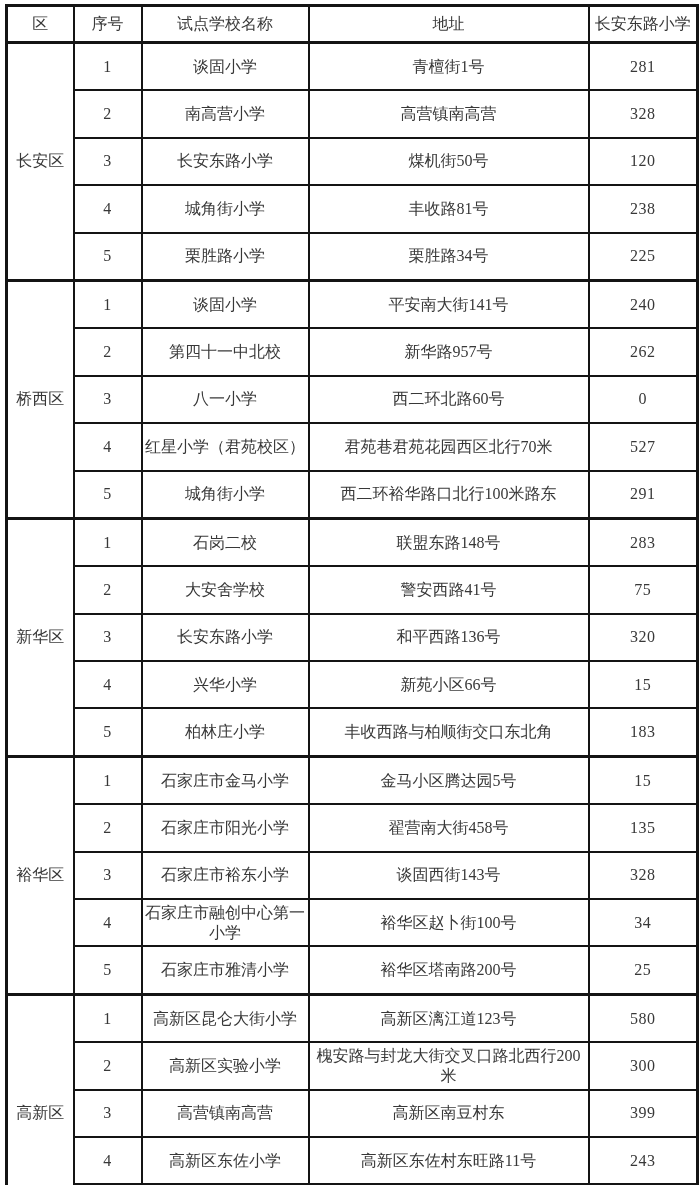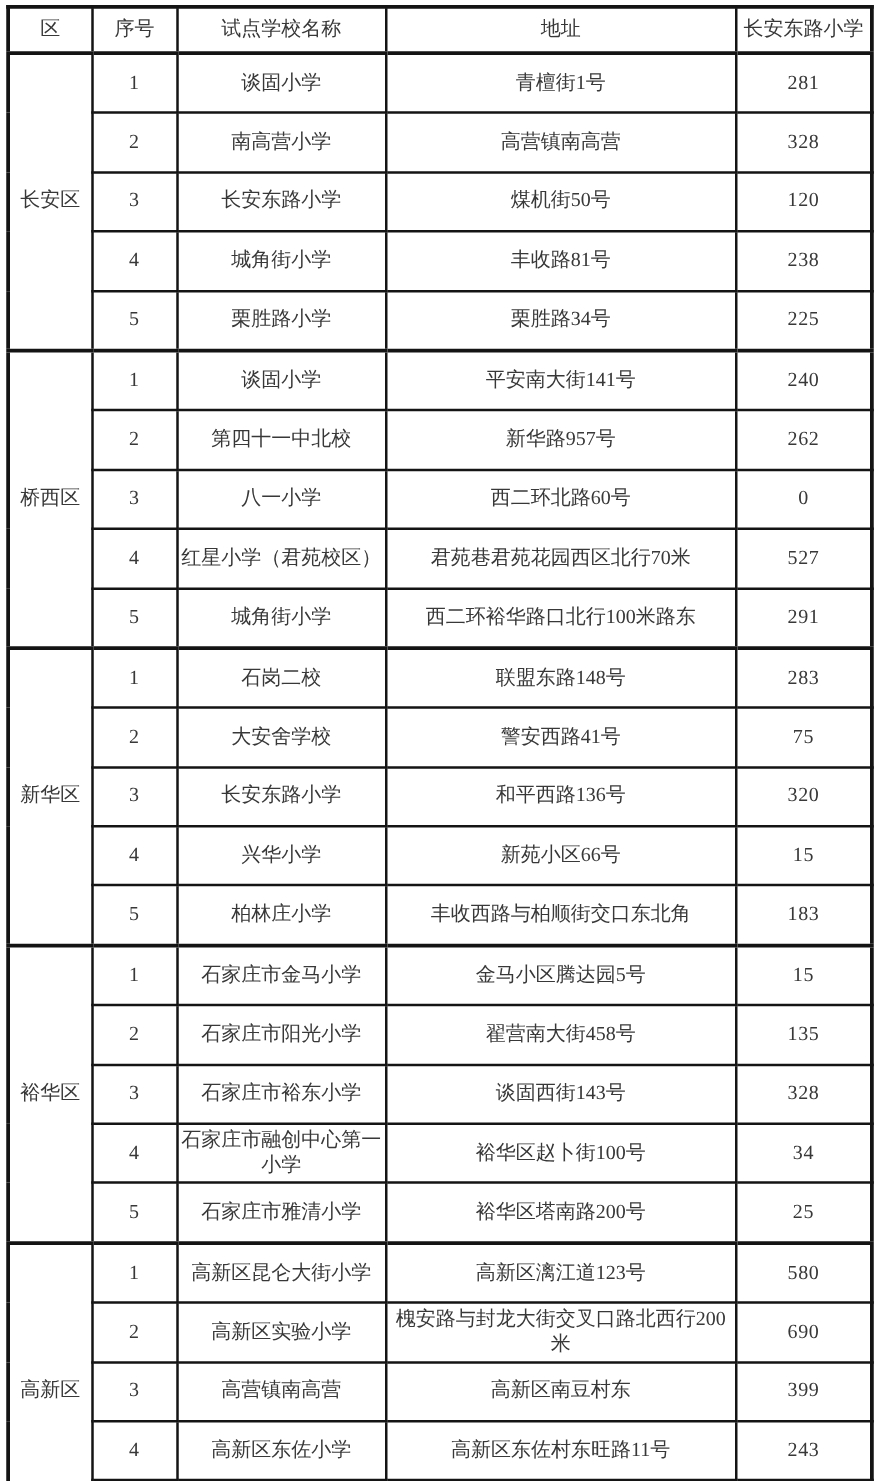--- a/index.html
+++ b/index.html
@@ -203,21 +203,21 @@
           <td class="district-cell" rowspan="5">高新区</td>
           <td class="seq-cell">1</td>
           <td class="school-cell">高新区昆仑大街小学</td>
           <td class="address-cell">高新区漓江道123号</td>
           <td class="remaining-cell">580</td>
         </tr>
         <tr>
           <td class="seq-cell">2</td>
           <td class="school-cell">高新区实验小学</td>
           <td class="address-cell">槐安路与封龙大街交叉口路北西行200米</td>
-          <td class="remaining-cell">690</td>
+          <td class="remaining-cell">300</td>
         </tr>
         <tr>
           <td class="seq-cell">3</td>
           <td class="school-cell">高营镇南高营</td>
           <td class="address-cell">高新区南豆村东</td>
           <td class="remaining-cell">399</td>
         </tr>
         <tr>
           <td class="seq-cell">4</td>
           <td class="school-cell">高新区东佐小学</td>

